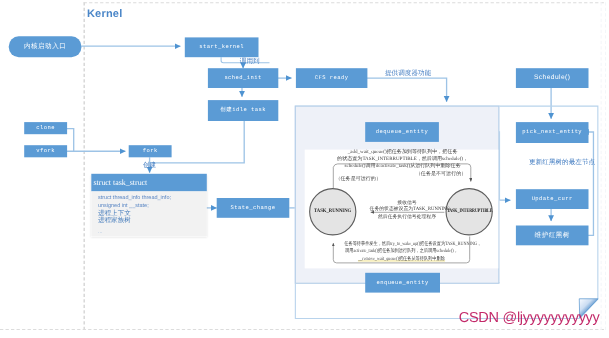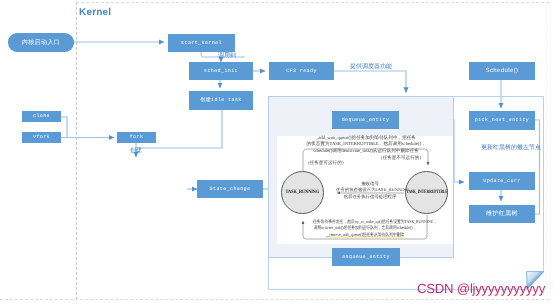--- a/index.html
+++ b/index.html
@@ -158,20 +158,30 @@
   <div class="bbox small" id="b-clone">clone</div>
   <div class="bbox small" id="b-vfork">vfork</div>
   <div class="bbox small" id="b-fork">fork</div>
   <div class="bbox" id="b-statechange">State_change</div>
 
   <div class="elabel" id="l-callto">调用到</div>
   <div class="elabel" id="l-provides">提供调度器功能</div>
   <div class="elabel" id="l-create">创建</div>
   <div class="elabel" id="l-leftmost">更新红黑树的最左节点</div>
 
+  <div id="ts-card">
+    <div id="ts-head">struct task_struct</div>
+    <div id="ts-body">
+      <div class="ts-f mono">struct thread_info thread_info;</div>
+      <div class="ts-f mono">unsigned int __state;</div>
+      <div class="ts-f">进程上下文</div>
+      <div class="ts-f">进程家族树</div>
+      <div class="ts-f ts-ellipsis">...</div>
+    </div>
+  </div>
 
   <svg id="sched-page" viewBox="0 0 554 307">
     <defs>
       <linearGradient id="foldgrad" gradientUnits="userSpaceOnUse" x1="528" y1="273" x2="538" y2="283">
         <stop offset="0%" stop-color="#eef4fc"></stop>
         <stop offset="45%" stop-color="#cbddf2"></stop>
         <stop offset="100%" stop-color="#2f77bd"></stop>
       </linearGradient>
     </defs>
     <path d="M268.5,96.5 L543.5,96.5 L543.5,272 L527,289.5 L268.5,289.5 Z" fill="none" stroke="#b8d3ec" stroke-width="1"></path>

